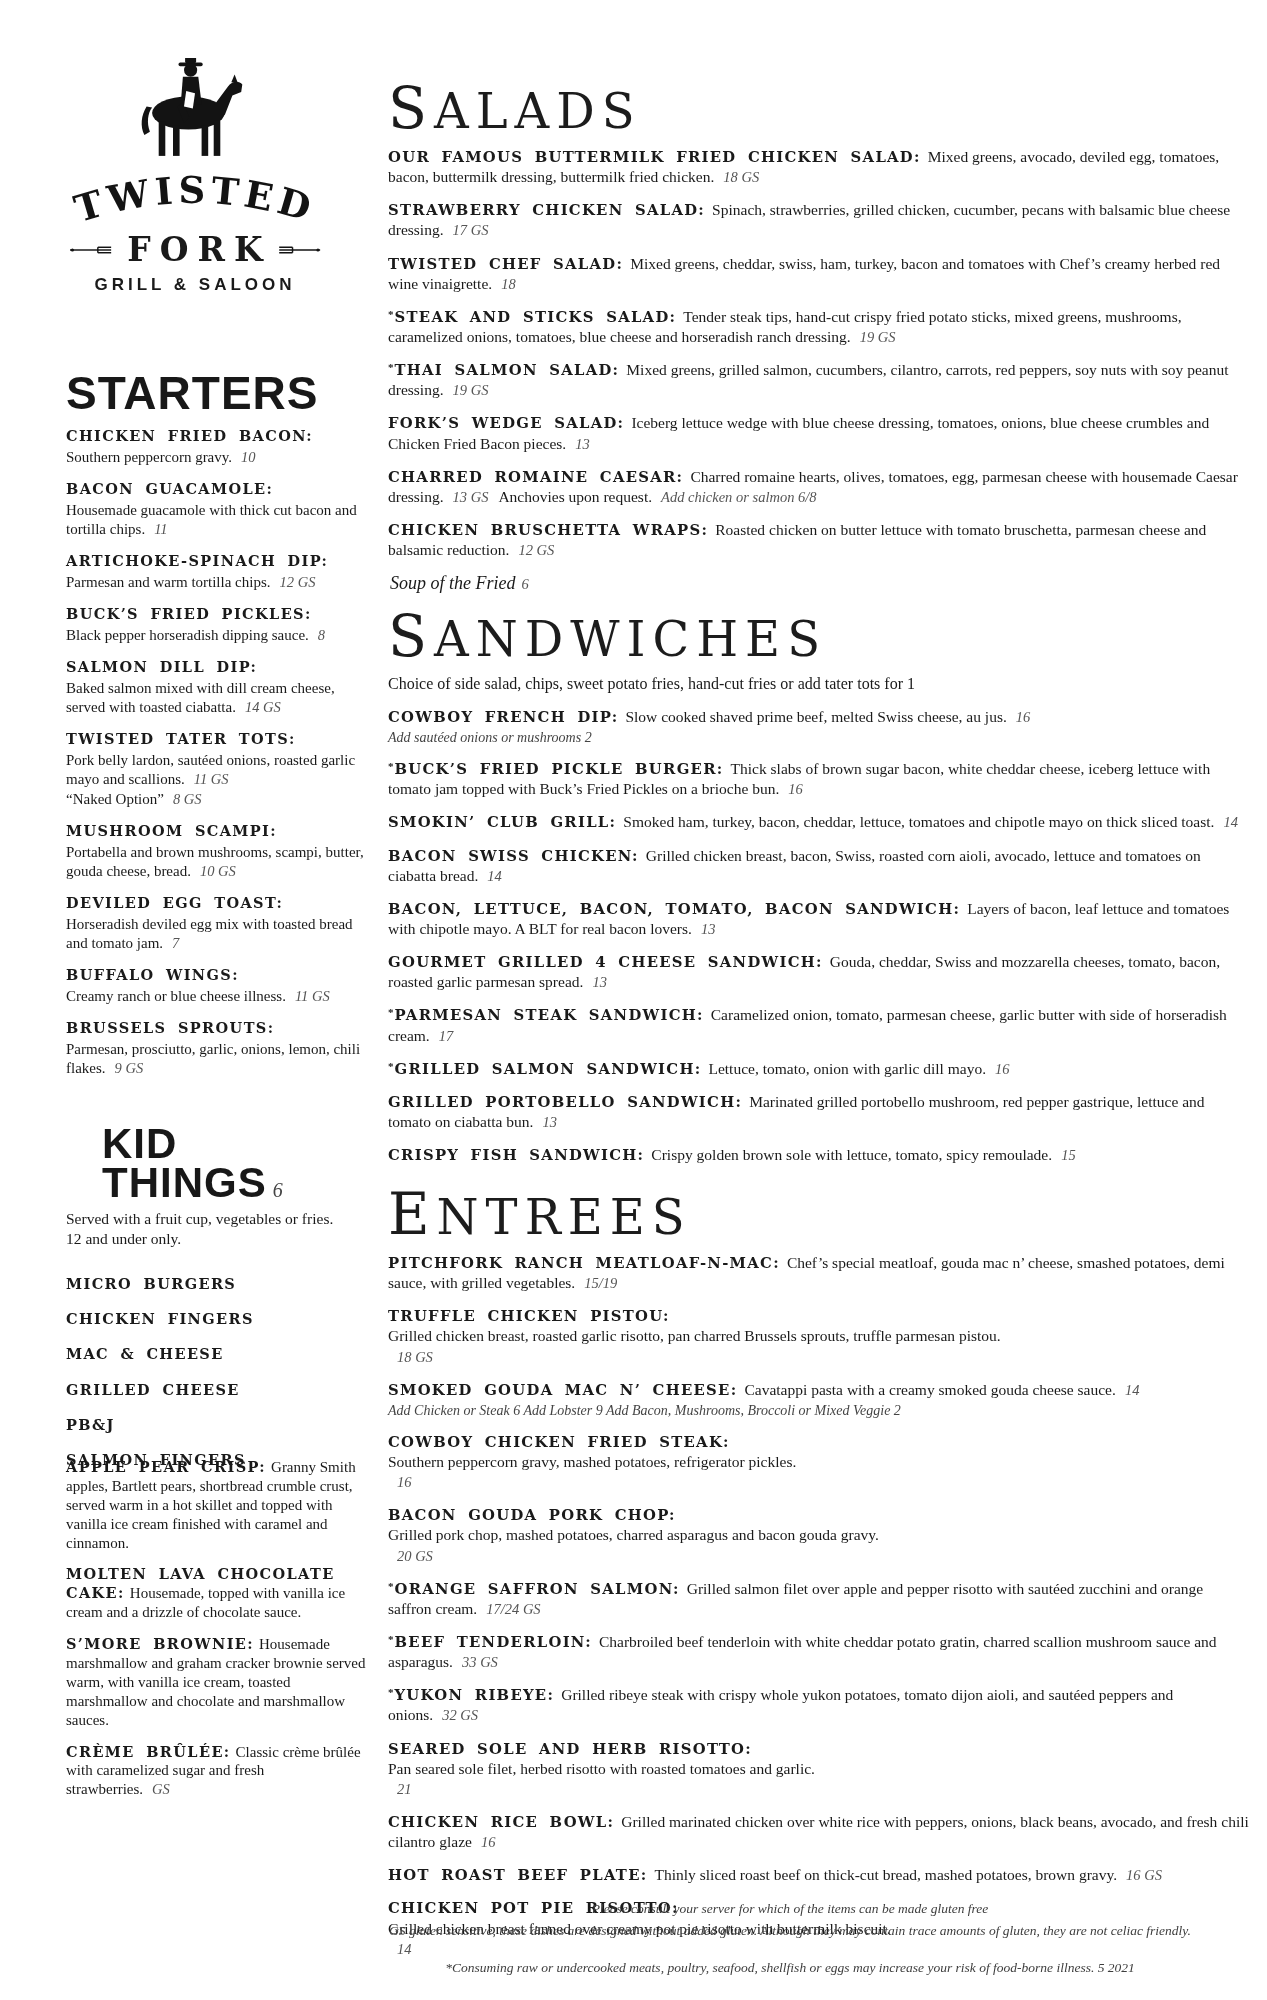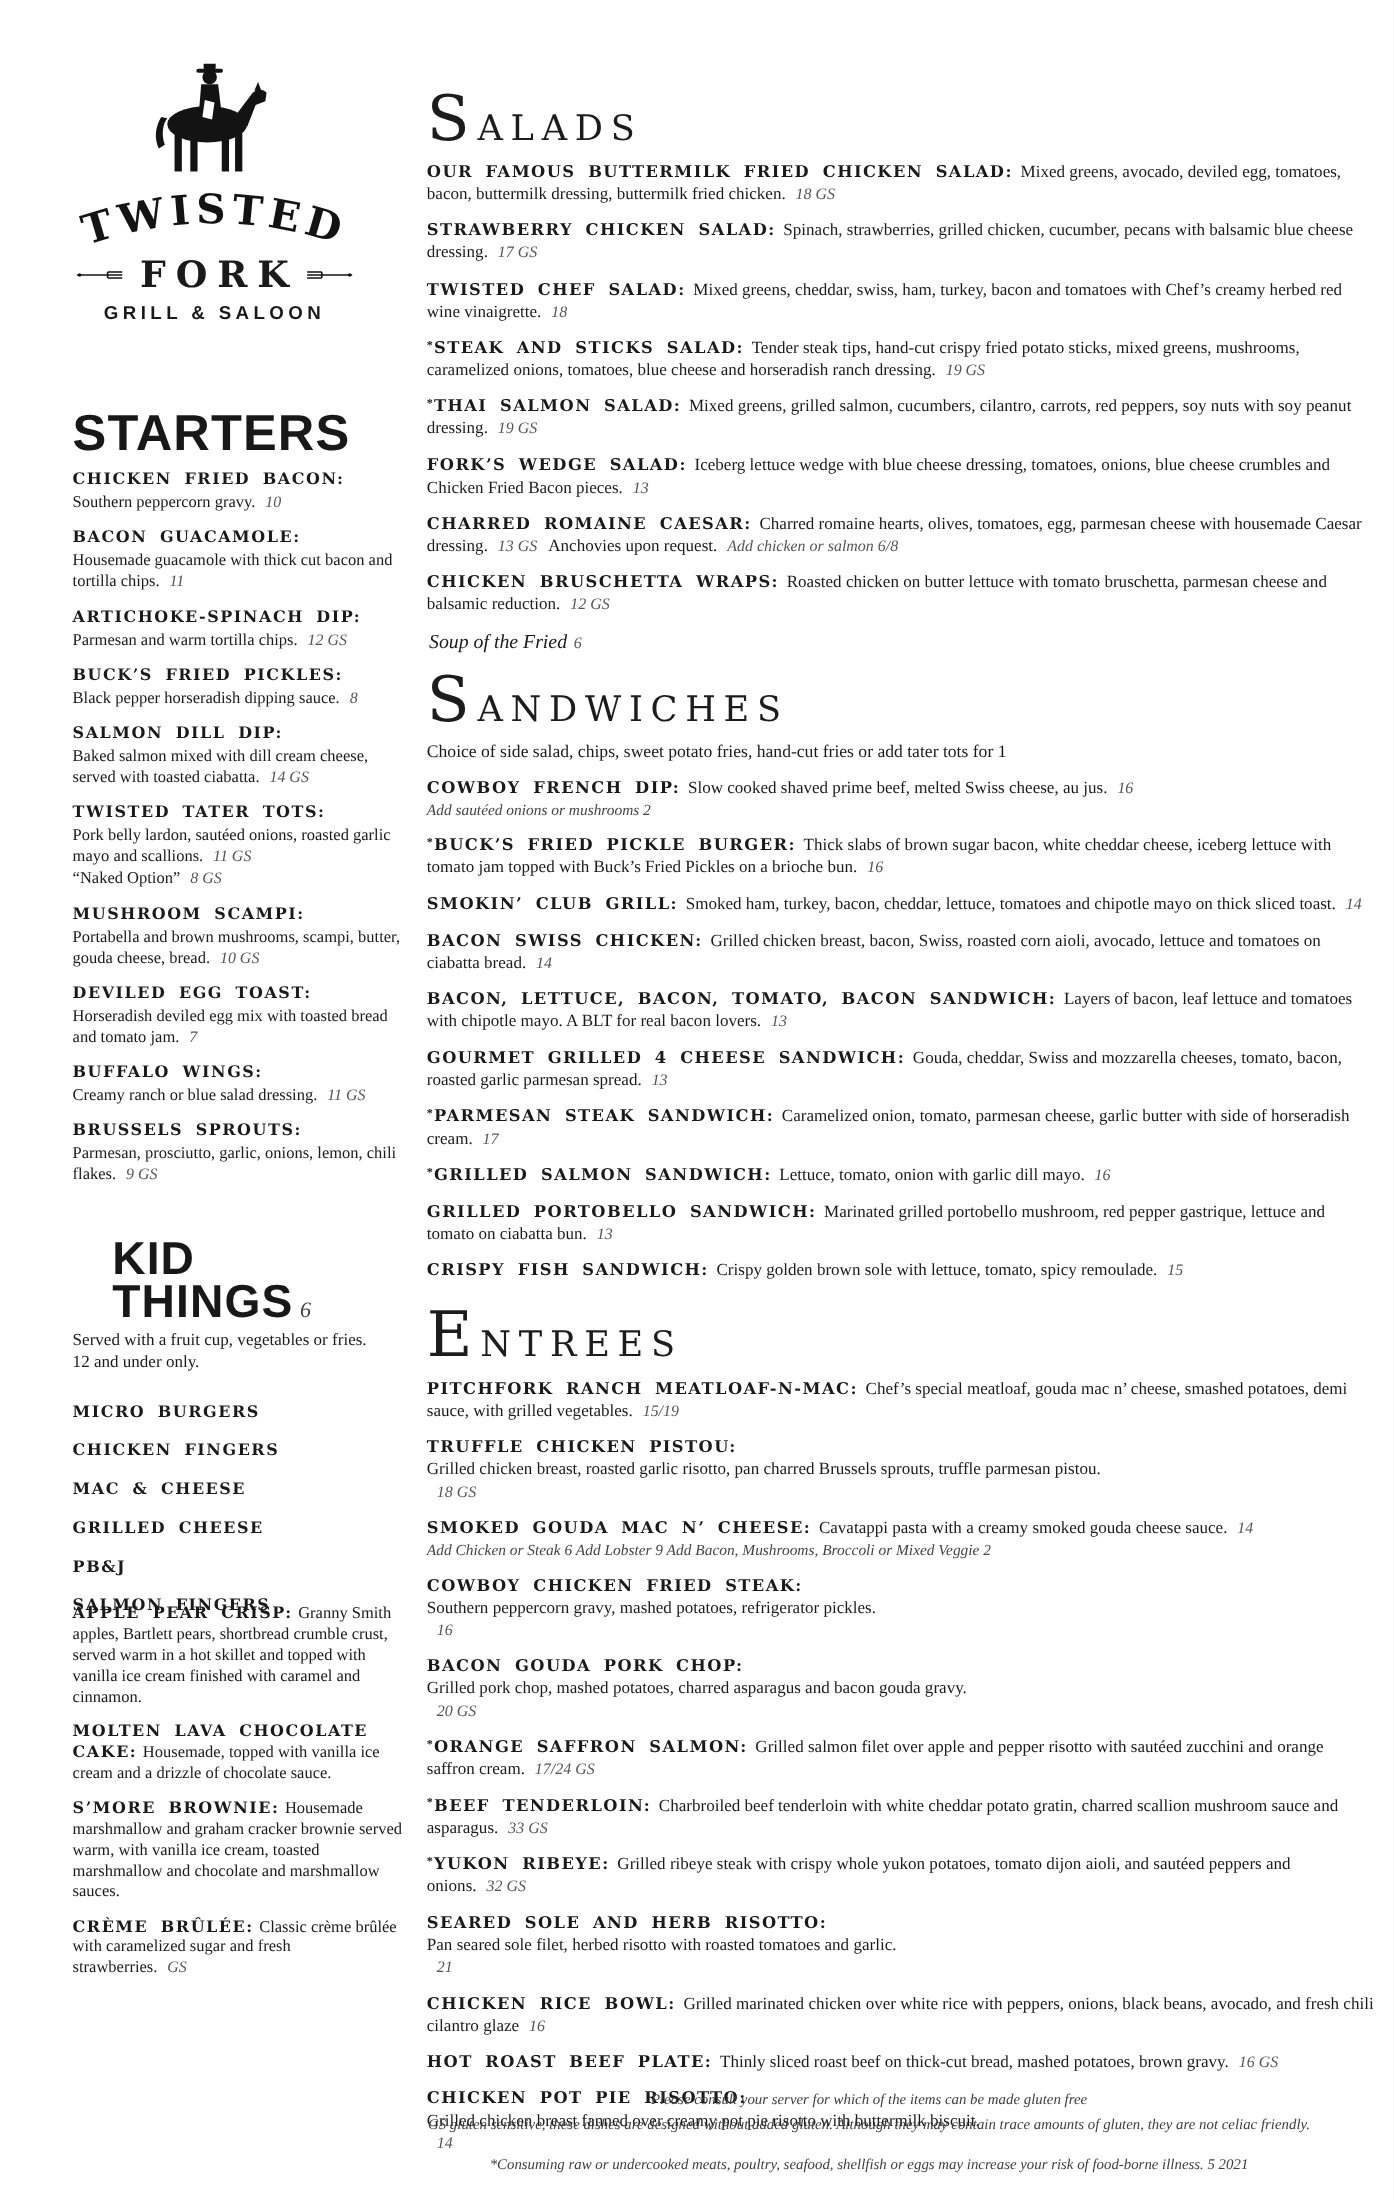--- a/index.html
+++ b/index.html
@@ -27,21 +27,21 @@
   .footer{position:absolute;left:330px;top:1898px;width:920px;text-align:center;}
 
   
   .display-title{font-family:"Liberation Sans",sans-serif;font-weight:700;color:#181818;
                  margin:0 0 12px 0;line-height:0.94;letter-spacing:1px;}
   .sec-starters .display-title{font-size:46px;}
   .sec-kid .display-title{font-size:42px;margin-bottom:6px;margin-left:36px;}
   .sec-sweet .display-title{font-size:40px;width:235px;margin-bottom:14px;}
   .sec-price{font-family:"Liberation Serif",serif;font-style:italic;font-weight:400;font-size:20px;color:#444;margin-left:6px;}
 
-  .script-title{font-family:"DejaVu Serif",serif;font-weight:400;font-size:32px;letter-spacing:7px;
+  .script-title{font-family:"DejaVu Serif",serif;font-weight:400;font-size:48px;letter-spacing:7px;
                 margin:0 0 10px 0;line-height:1;color:#1c1c1c;}
   .script-title::first-letter{font-size:57px;}
 
   
   .l-item{margin:0 0 13px 0;}
   .l-name,.kid-line{font-family:"DejaVu Serif",serif;font-weight:700;font-size:14.5px;letter-spacing:1.4px;
           word-spacing:5px;margin:0 0 3px 0;line-height:1.25;}
   .l-desc,.l-note{margin:0;font-size:15px;line-height:1.26;}
   .l-note{margin-top:1px;}
   .kid-sub{margin:0;font-size:15.5px;line-height:1.3;}
@@ -171,21 +171,21 @@
         </div>
 
         <div class="l-item">
           <h3 class="l-name">DEVILED EGG TOAST:</h3>
           <p class="l-desc"><span>Horseradish deviled egg mix with toasted bread and tomato jam.</span><span class="price">7</span></p>
 
         </div>
 
         <div class="l-item">
           <h3 class="l-name">BUFFALO WINGS:</h3>
-          <p class="l-desc"><span>Creamy ranch or blue salad dressing.</span><span class="price">11 GS</span></p>
+          <p class="l-desc"><span>Creamy ranch or blue cheese illness.</span><span class="price">11 GS</span></p>
 
         </div>
 
         <div class="l-item">
           <h3 class="l-name">BRUSSELS SPROUTS:</h3>
           <p class="l-desc"><span>Parmesan, prosciutto, garlic, onions, lemon, chili flakes.</span><span class="price">9 GS</span></p>
 
         </div>
       </div>
   </div>

